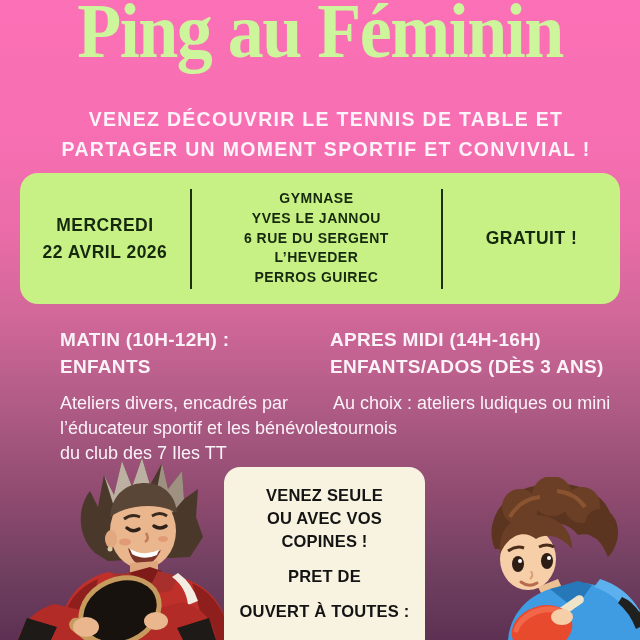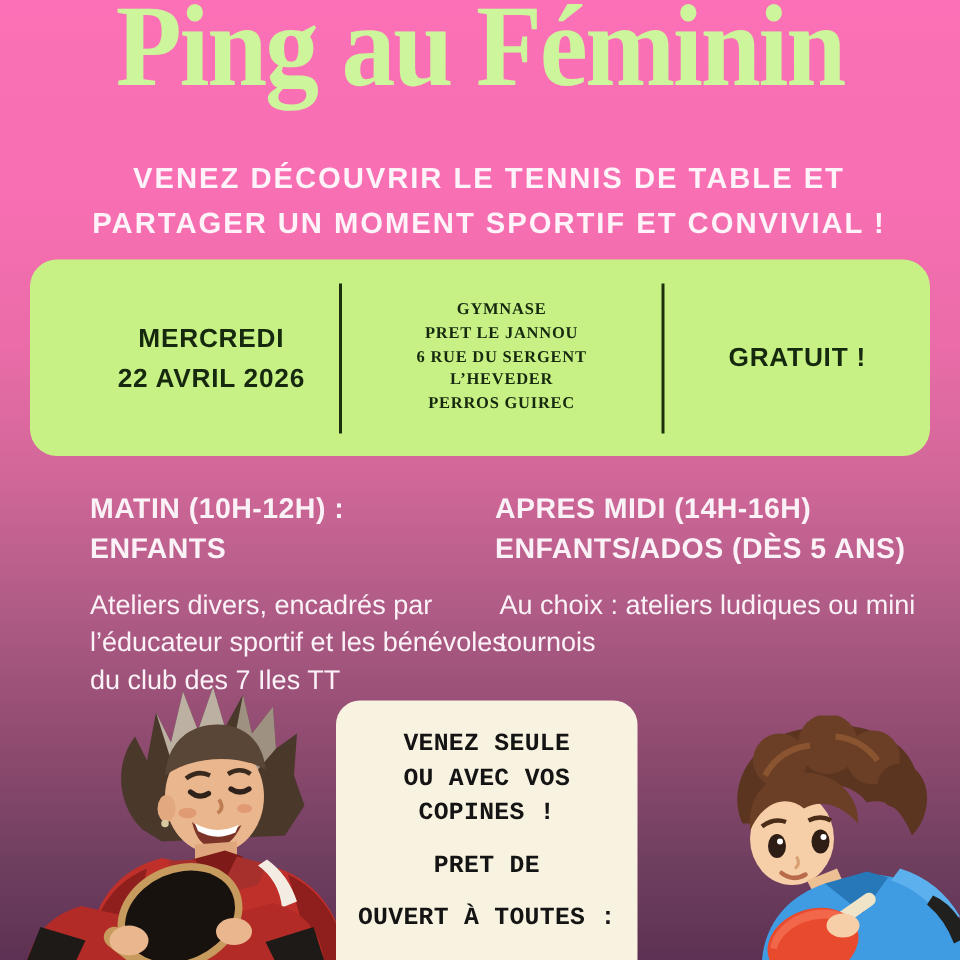--- a/index.html
+++ b/index.html
@@ -32,22 +32,22 @@
   
   .info-box{
     position:absolute;left:20px;top:173px;
     width:600px;height:131px;
     background:#c8f185;border-radius:18px;
     display:flex;align-items:center;
     color:#16290f;font-weight:700;
     box-sizing:border-box;
   }
   .info-col{text-align:center;letter-spacing:.5px;}
-  .info-col.date{flex:0 0 28.3%;font-size:17.5px;line-height:1.5;margin-left:36px;}
-  .info-col.venue{flex:1;font-size:11px;line-height:1.42;font-family:Liberation Serif, serif;}
+  .info-col.date{flex:0 0 28.3%;font-size:17.5px;line-height:1.5;}
+  .info-col.venue{flex:1;font-size:14px;line-height:1.42;}
   .info-col.price{flex:0 0 29.5%;font-size:17.5px;}
   .vdiv{width:2px;height:100px;background:#1c300d;flex:0 0 2px;}
   
   .session{position:absolute;top:327px;width:300px;color:#fbf2f7;}
   .session.morning{left:20px;margin-left:40px;}
   .session.afternoon{left:330px;}
   .session h3{
     margin:0;font-size:19px;font-weight:700;
     line-height:1.42;letter-spacing:.3px;
   }
@@ -60,21 +60,21 @@
   .note-card{
     position:absolute;left:224px;top:467px;
     width:201px;height:220px;
     background:#f8f2e0;border-radius:16px;
     box-sizing:border-box;padding:17px 10px;
     text-align:center;color:#141414;
     font-weight:700;font-size:16.5px;line-height:23px;
     letter-spacing:.2px;z-index:3;
   }
   .note-card .group{margin:0 0 12px 0;}
-  .note-card .line{white-space:nowrap;font-family:Liberation Mono, monospace;}
+  .note-card .line{white-space:nowrap;}
   
   .figure{position:absolute;z-index:1;}
   .figure-left{left:0;top:455px;width:235px;height:185px;}
   .figure-right{left:450px;top:477px;width:190px;height:163px;}
 </style>
 </head>
 <body>
 
 <div class="poster">
 
@@ -83,38 +83,38 @@
   <p class="subtitle"><span>VENEZ DÉCOUVRIR LE TENNIS DE TABLE ET</span><br><span>PARTAGER UN MOMENT SPORTIF ET CONVIVIAL !</span></p>
 
   <div class="info-box">
     <div class="info-col date">
       <div>MERCREDI</div>
       <div>22 AVRIL 2026</div>
     </div>
     <div class="vdiv"></div>
     <div class="info-col venue">
       <div>GYMNASE</div>
-      <div>PRET LE JANNOU</div>
+      <div>YVES LE JANNOU</div>
       <div>6 RUE DU SERGENT</div>
       <div>L’HEVEDER</div>
       <div>PERROS GUIREC</div>
     </div>
     <div class="vdiv"></div>
     <div class="info-col price">
       <div>GRATUIT !</div>
     </div>
   </div>
 
   <section class="session morning">
     <h3><span>MATIN (10H-12H) :</span><br><span>ENFANTS</span></h3>
     <p>Ateliers divers, encadrés par l’éducateur sportif et les bénévoles du club des 7 Iles TT</p>
   </section>
 
   <section class="session afternoon">
-    <h3><span>APRES MIDI (14H-16H)</span><br><span>ENFANTS/ADOS (DÈS 5 ANS)</span></h3>
+    <h3><span>APRES MIDI (14H-16H)</span><br><span>ENFANTS/ADOS (DÈS 3 ANS)</span></h3>
     <p>Au choix : ateliers ludiques ou mini tournois</p>
   </section>
 
   <svg class="figure figure-left" viewBox="0 0 235 185" aria-hidden="true">
     <path d="M95,98 C78,82 76,54 90,36 L98,52 L104,20 L114,40 L122,6 L132,32 L142,3 L150,30 L162,8 L168,34 L182,16 L184,44 L198,34 L196,62 L203,82 L190,102 L108,106 Z" fill="#4a382b"></path>
     <path d="M104,20 L114,40 L122,6 L132,32 L142,3 L150,30 L146,58 L116,58 Z" fill="#cfc5b6" opacity="0.85"></path>
     <path d="M162,8 L168,34 L182,16 L184,44 L172,58 L154,50 Z" fill="#b4a898" opacity="0.8"></path>
     <ellipse cx="143" cy="76" rx="33" ry="38" fill="#e9b68e"></ellipse>
     <path d="M110,62 C112,38 128,28 145,28 C165,28 176,42 177,58 C160,48 130,48 110,62 Z" fill="#5a4636"></path>
     <ellipse cx="111" cy="84" rx="6" ry="9" fill="#e2a87f"></ellipse>

